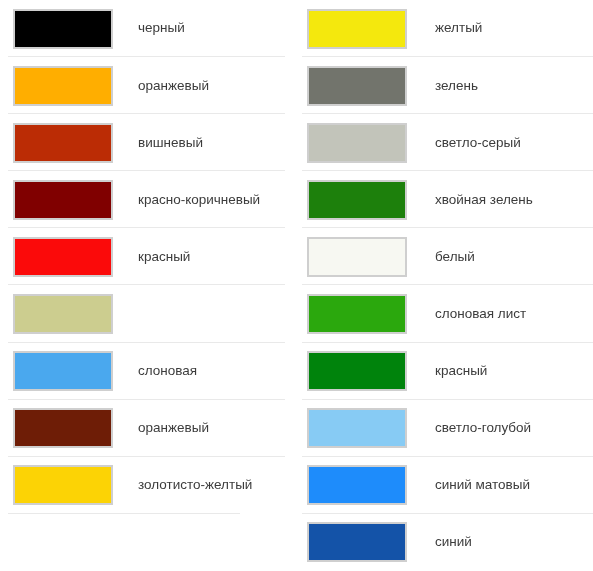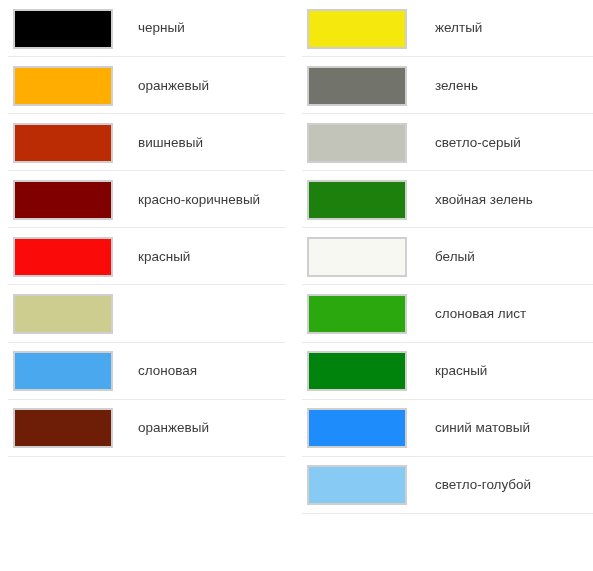--- a/index.html
+++ b/index.html
@@ -113,20 +113,24 @@
         <div class="swatch-chip" style="background-color: rgb(204, 205, 143);"></div>
       </div>
       <div class="swatch-row">
         <div class="swatch-chip" style="background-color: rgb(74, 168, 238);"></div>
         <div class="swatch-label">слоновая</div>
       </div>
       <div class="swatch-row">
         <div class="swatch-chip" style="background-color: rgb(110, 29, 6);"></div>
         <div class="swatch-label">оранжевый</div>
       </div>
+      <div class="swatch-row short-divider">
+        <div class="swatch-chip" style="background-color: rgb(252, 211, 5);"></div>
+        <div class="swatch-label">золотисто-желтый</div>
+      </div>
     </div>
   <div class="column-gap"></div>
   <div class="column column-right">
       <div class="swatch-row">
         <div class="swatch-chip" style="background-color: rgb(244, 232, 13);"></div>
         <div class="swatch-label">желтый</div>
       </div>
       <div class="swatch-row">
         <div class="swatch-chip" style="background-color: rgb(114, 116, 108);"></div>
         <div class="swatch-label">зелень</div>
@@ -145,21 +149,25 @@
       </div>
       <div class="swatch-row">
         <div class="swatch-chip" style="background-color: rgb(43, 168, 13);"></div>
         <div class="swatch-label">слоновая лист</div>
       </div>
       <div class="swatch-row">
         <div class="swatch-chip" style="background-color: rgb(0, 131, 12);"></div>
         <div class="swatch-label">красный</div>
       </div>
       <div class="swatch-row">
+        <div class="swatch-chip" style="background-color: rgb(135, 203, 244);"></div>
+        <div class="swatch-label">светло-голубой</div>
+      </div>
+      <div class="swatch-row">
         <div class="swatch-chip" style="background-color: rgb(30, 140, 251);"></div>
         <div class="swatch-label">синий матовый</div>
       </div>
-      <div class="swatch-row">
-        <div class="swatch-chip" style="background-color: rgb(135, 203, 244);"></div>
-        <div class="swatch-label">светло-голубой</div>
+      <div class="swatch-row no-divider">
+        <div class="swatch-chip" style="background-color: rgb(20, 83, 168);"></div>
+        <div class="swatch-label">синий</div>
       </div>
     </div>
 </div>
 
 </body></html>

